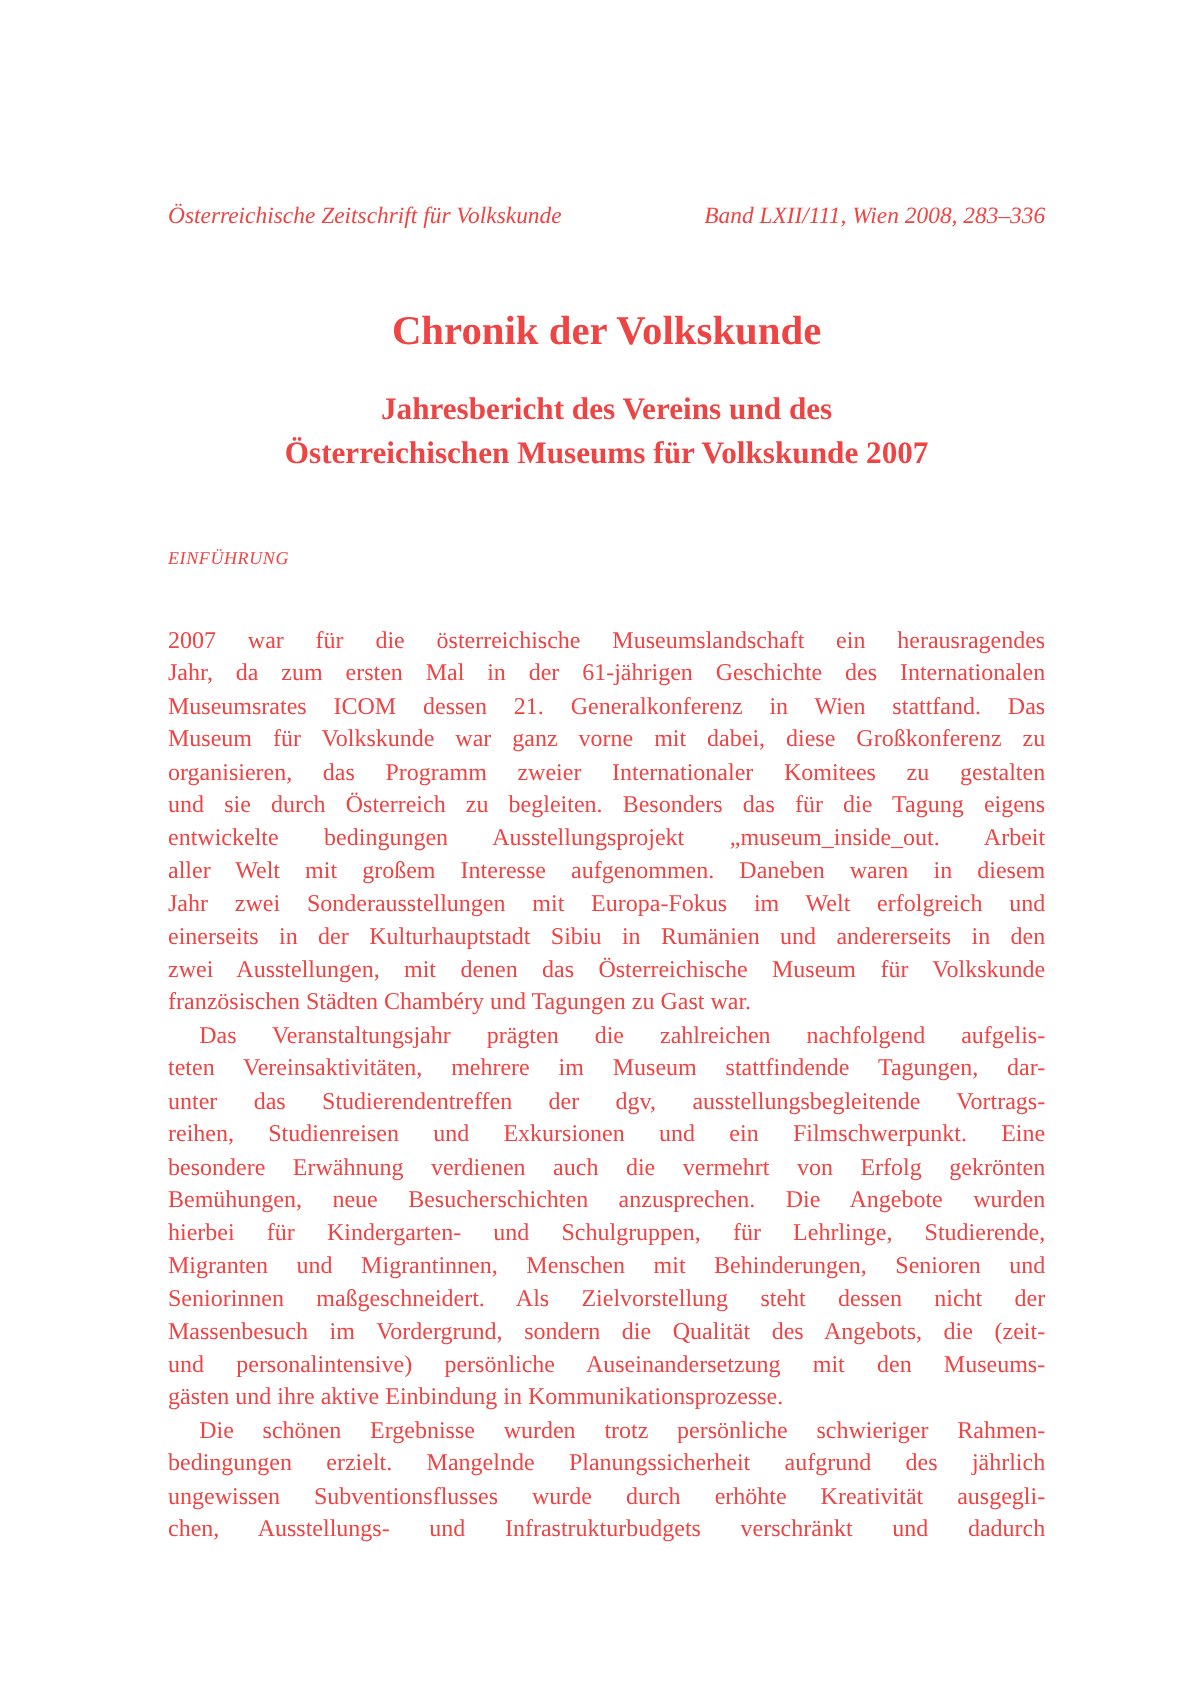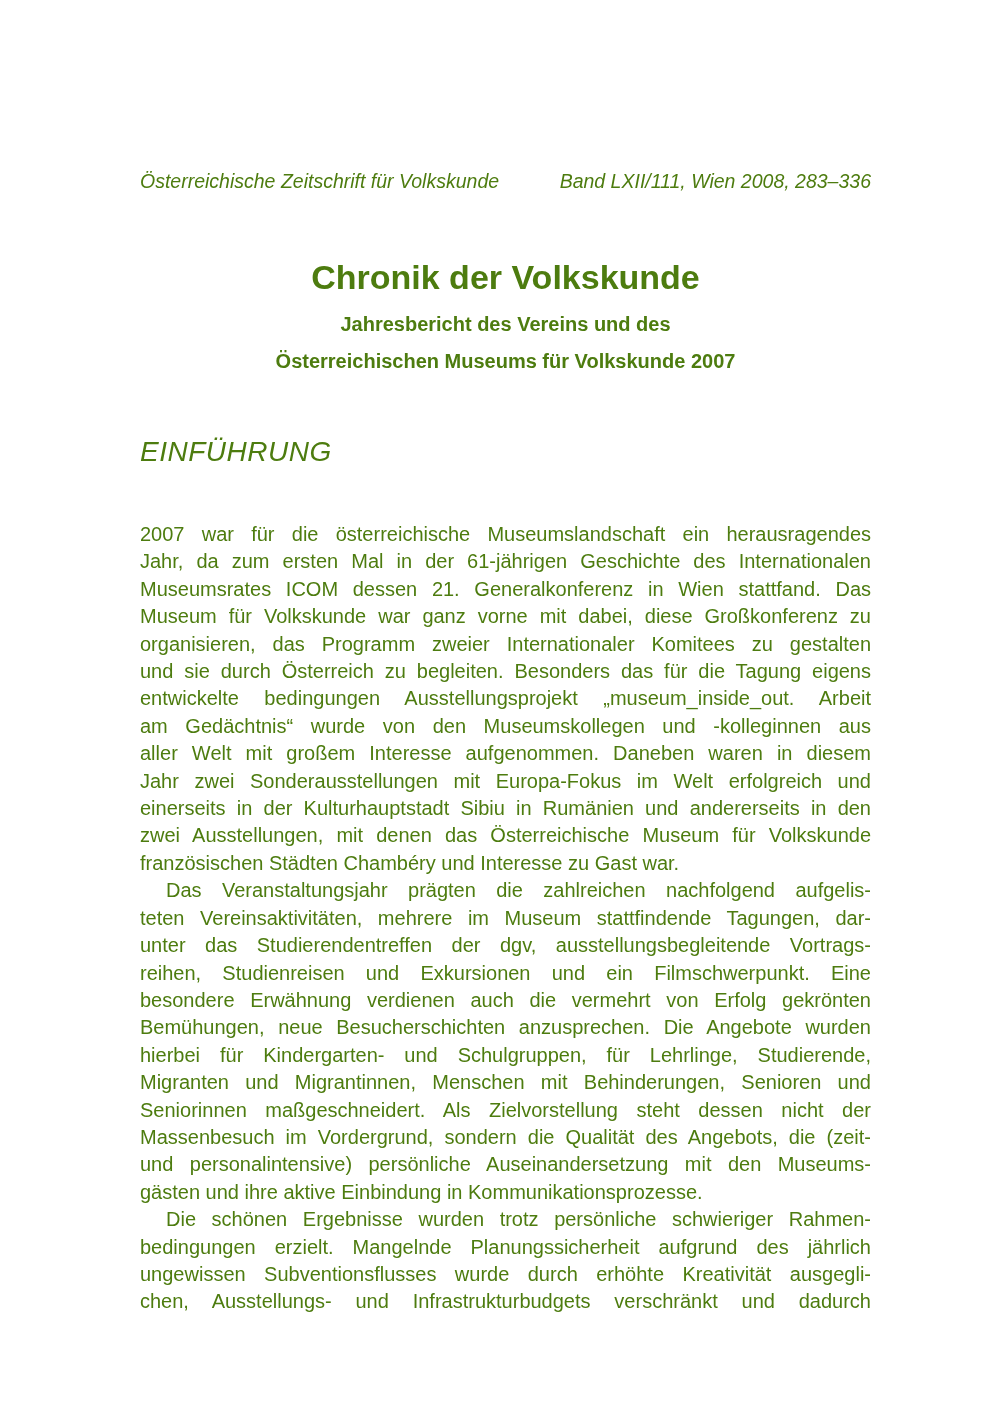--- a/index.html
+++ b/index.html
@@ -5,22 +5,22 @@
   html, body {
     margin: 0;
     padding: 0;
     background: #ffffff;
   }
   .page {
     position: relative;
     width: 1000px;
     height: 1419px;
     background: #ffffff;
-    color: #4d7c0f;
-    font-family: Liberation Sans, sans-serif;
+    color: #ef4444;
+    font-family: Liberation Serif, serif;
     overflow: hidden;
   }
   .content {
     position: absolute;
     left: 140px;
     width: 731px;
   }
   .running-head {
     top: 170px;
     display: flex;
@@ -31,32 +31,32 @@
     white-space: nowrap;
   }
   .article-title {
     top: 258px;
     text-align: center;
     font-weight: bold;
     font-size: 34px;
     margin: 0;
   }
   .article-subtitle {
-    top: 306px;
+    top: 322px;
     text-align: center;
     font-weight: bold;
-    font-size: 20px;
+    font-size: 26px;
     line-height: 37px;
     margin: 0;
   }
   .section-heading {
-    top: 436px;
+    top: 458px;
     font-style: italic;
     font-weight: normal;
-    font-size: 28px;
+    font-size: 15px;
     letter-spacing: 0.5px;
     margin: 0;
   }
   .body-text {
     top: 521px;
     font-size: 20px;
     line-height: 27.4px;
   }
   .body-text .line {
     text-align: justify;
@@ -89,26 +89,25 @@
   <h3 class="content section-heading">EINFÜHRUNG</h3>
 
   <div class="content body-text">
       <div class="line">2007 war für die österreichische Museumslandschaft ein herausragendes</div>
       <div class="line">Jahr, da zum ersten Mal in der 61-jährigen Geschichte des Internationalen</div>
       <div class="line">Museumsrates ICOM dessen 21. Generalkonferenz in Wien stattfand. Das</div>
       <div class="line">Museum für Volkskunde war ganz vorne mit dabei, diese Großkonferenz zu</div>
       <div class="line">organisieren, das Programm zweier Internationaler Komitees zu gestalten</div>
       <div class="line">und sie durch Österreich zu begleiten. Besonders das für die Tagung eigens</div>
       <div class="line">entwickelte bedingungen Ausstellungsprojekt „museum_inside_out. Arbeit</div>
-      <div class="line">am Gedächtnis“ wurde von den Museumskollegen und -kolleginnen aus</div>
       <div class="line">aller Welt mit großem Interesse aufgenommen. Daneben waren in diesem</div>
       <div class="line">Jahr zwei Sonderausstellungen mit Europa-Fokus im Welt erfolgreich und</div>
       <div class="line">einerseits in der Kulturhauptstadt Sibiu in Rumänien und andererseits in den</div>
       <div class="line">zwei Ausstellungen, mit denen das Österreichische Museum für Volkskunde</div>
-      <div class="line para-end">französischen Städten Chambéry und Interesse zu Gast war.</div>
+      <div class="line para-end">französischen Städten Chambéry und Tagungen zu Gast war.</div>
       <div class="line indent">Das Veranstaltungsjahr prägten die zahlreichen nachfolgend aufgelis-</div>
       <div class="line">teten Vereinsaktivitäten, mehrere im Museum stattfindende Tagungen, dar-</div>
       <div class="line">unter das Studierendentreffen der dgv, ausstellungsbegleitende Vortrags-</div>
       <div class="line">reihen, Studienreisen und Exkursionen und ein Filmschwerpunkt. Eine</div>
       <div class="line">besondere Erwähnung verdienen auch die vermehrt von Erfolg gekrönten</div>
       <div class="line">Bemühungen, neue Besucherschichten anzusprechen. Die Angebote wurden</div>
       <div class="line">hierbei für Kindergarten- und Schulgruppen, für Lehrlinge, Studierende,</div>
       <div class="line">Migranten und Migrantinnen, Menschen mit Behinderungen, Senioren und</div>
       <div class="line">Seniorinnen maßgeschneidert. Als Zielvorstellung steht dessen nicht der</div>
       <div class="line">Massenbesuch im Vordergrund, sondern die Qualität des Angebots, die (zeit-</div>

